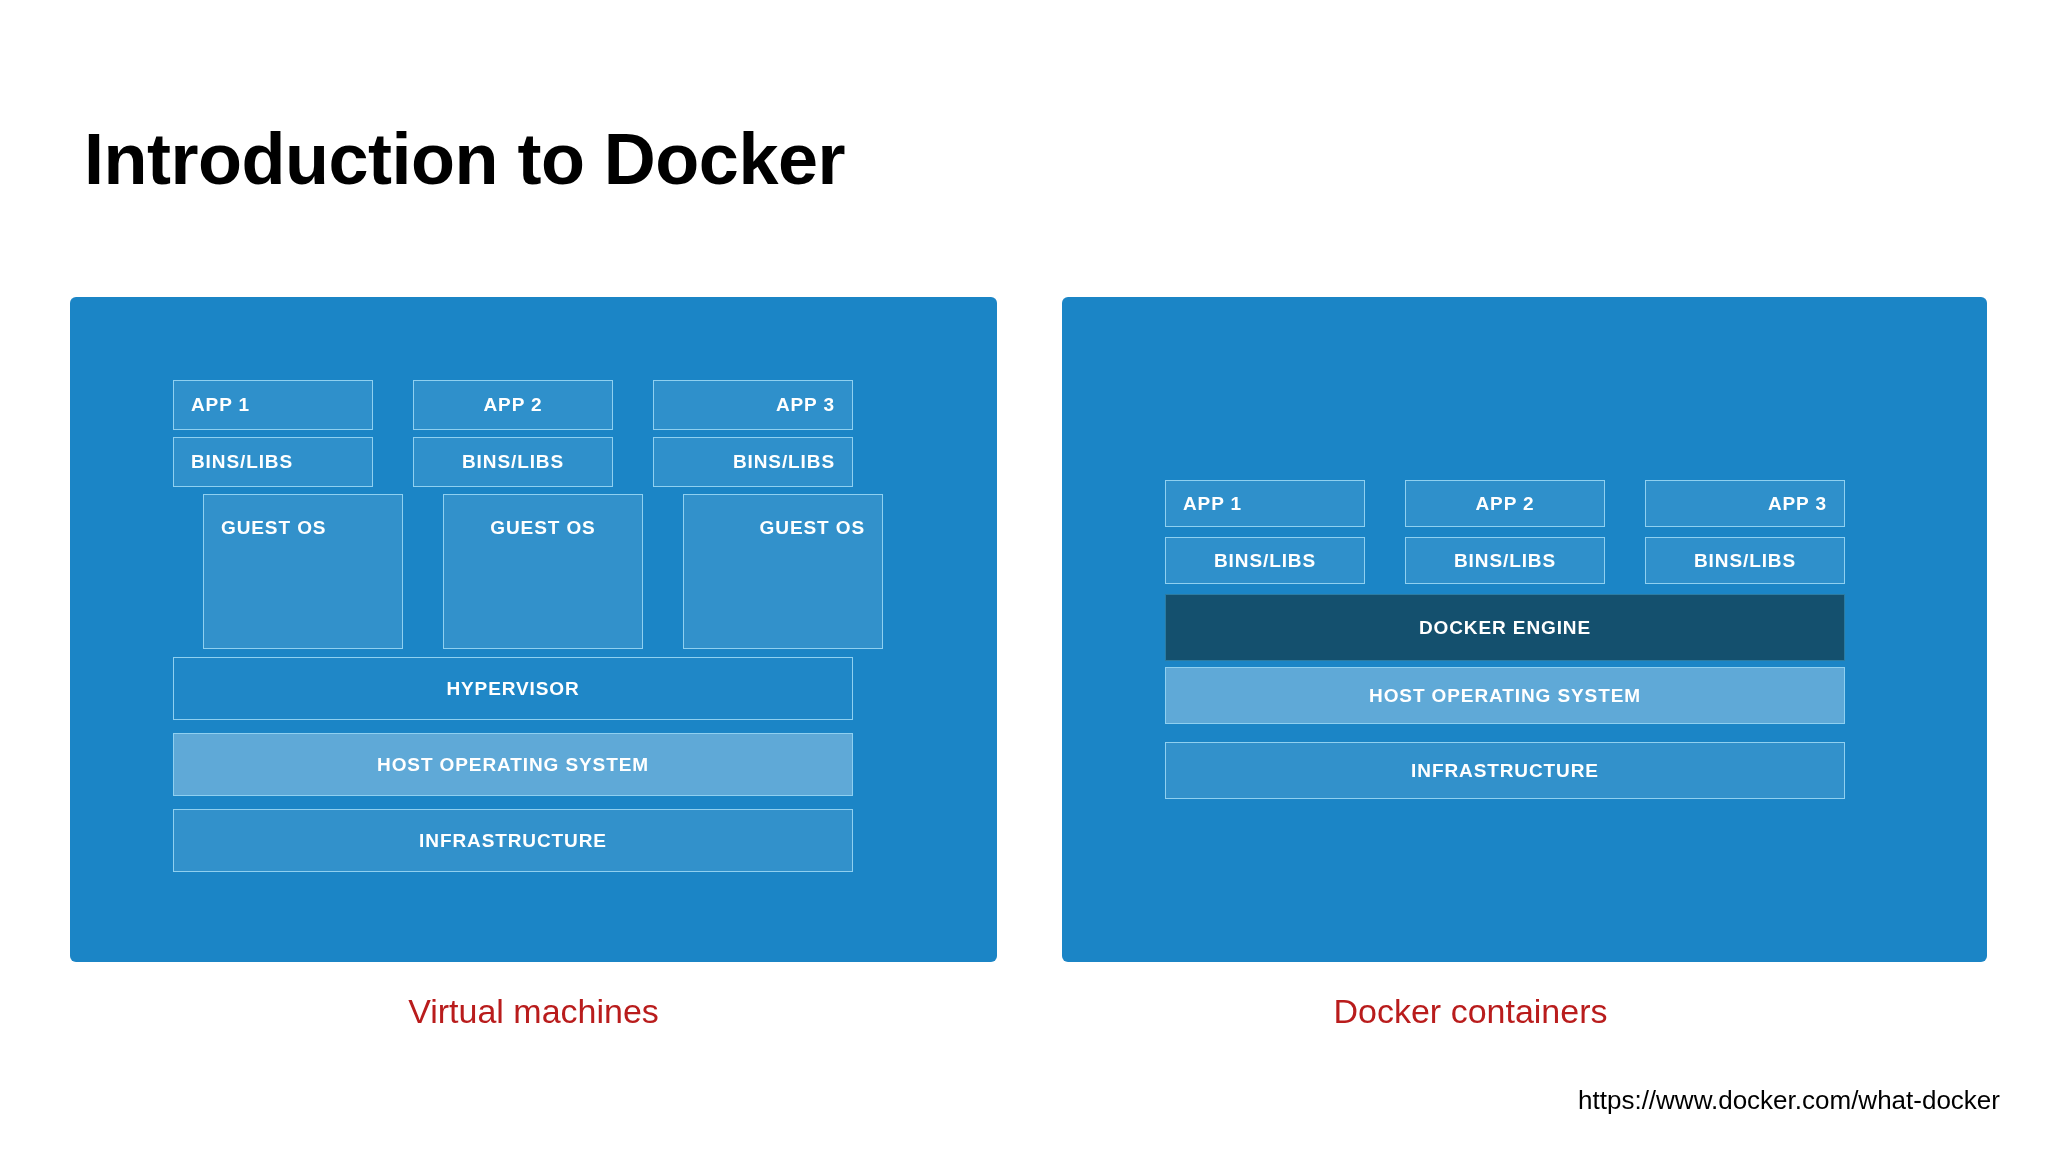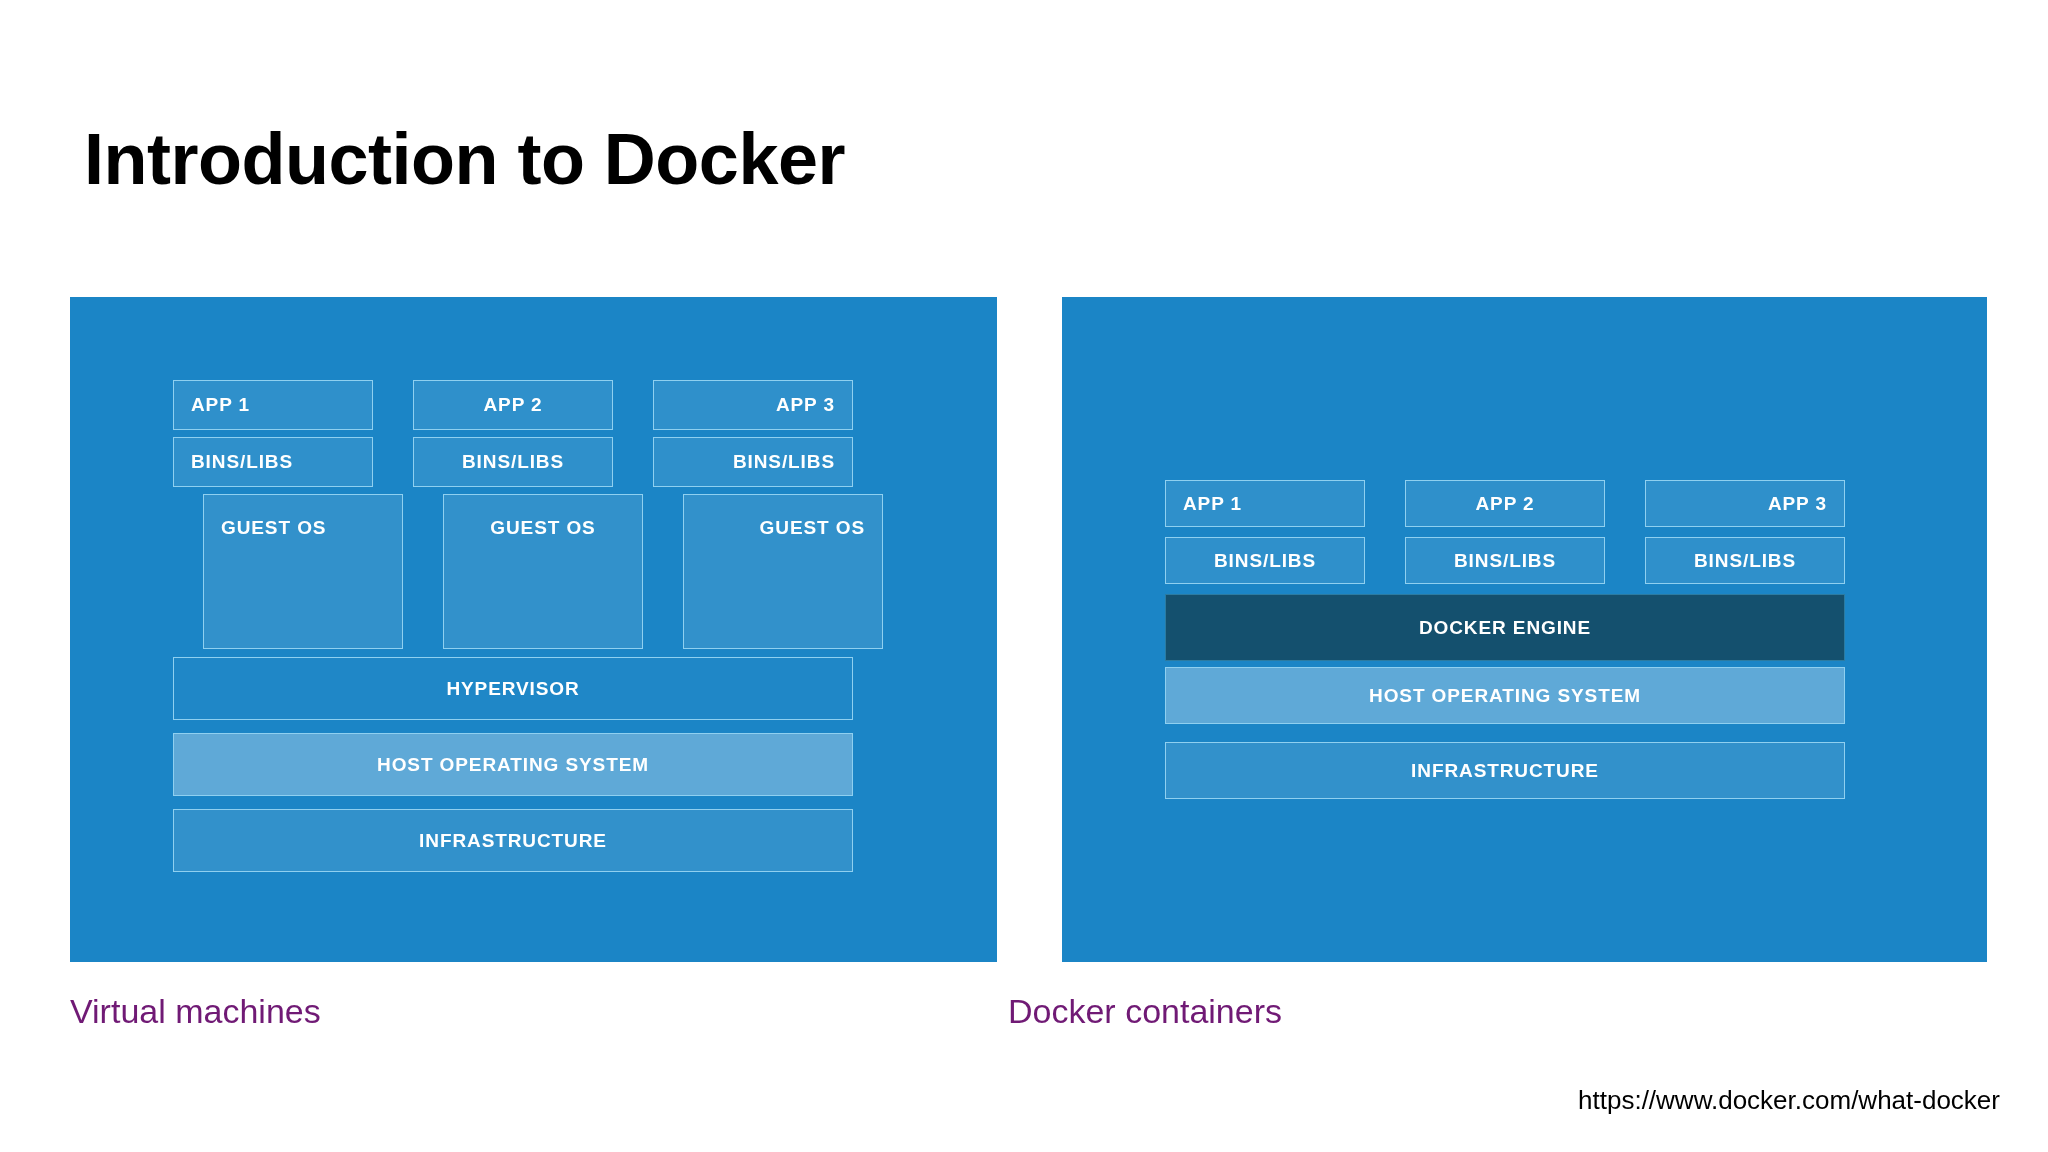--- a/index.html
+++ b/index.html
@@ -27,20 +27,21 @@
     letter-spacing: -0.5px;
     white-space: nowrap;
   }
 
   
   .panel {
     position: absolute;
     background: #1b85c6;
     top: 297px;
     height: 665px;
+    border-radius: 6px;
   }
   #panel-vm      { left: 70px;   width: 927px; }
   #panel-docker  { left: 1062px; width: 925px; }
 
   
   .dbox {
     position: absolute;
     box-sizing: border-box;
     border: 1.5px solid #8fd0f0;
     background: rgba(255,255,255,0.09);
@@ -61,21 +62,22 @@
   .fill-light { background: rgba(255,255,255,0.30); }
   .fill-dark  { background: #14506e; border-color: #2c7ba1; }
   .fill-mid   { background: rgba(255,255,255,0.10); }
   .fill-hyper { background: rgba(255,255,255,0.02); }
 
   
   .caption {
     position: absolute;
     top: 992px;
     font-size: 34px;
-    color: #701a75;
+    color: #b91c1c;
+    text-align: center;
     white-space: nowrap;
   }
   #caption-vm     { left: 70px;   width: 927px; }
   #caption-docker { left: 1008px; width: 925px; }
 
   
   #source-url {
     position: absolute;
     right: 48px;
     top: 1085px;

